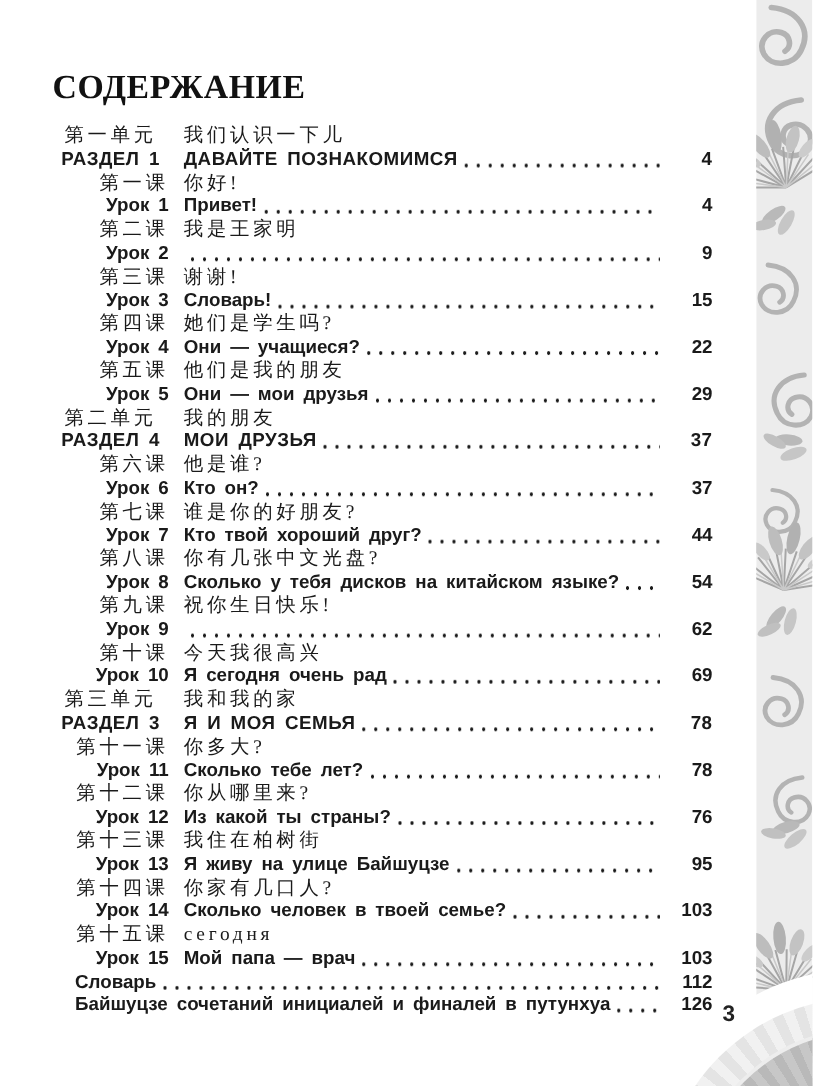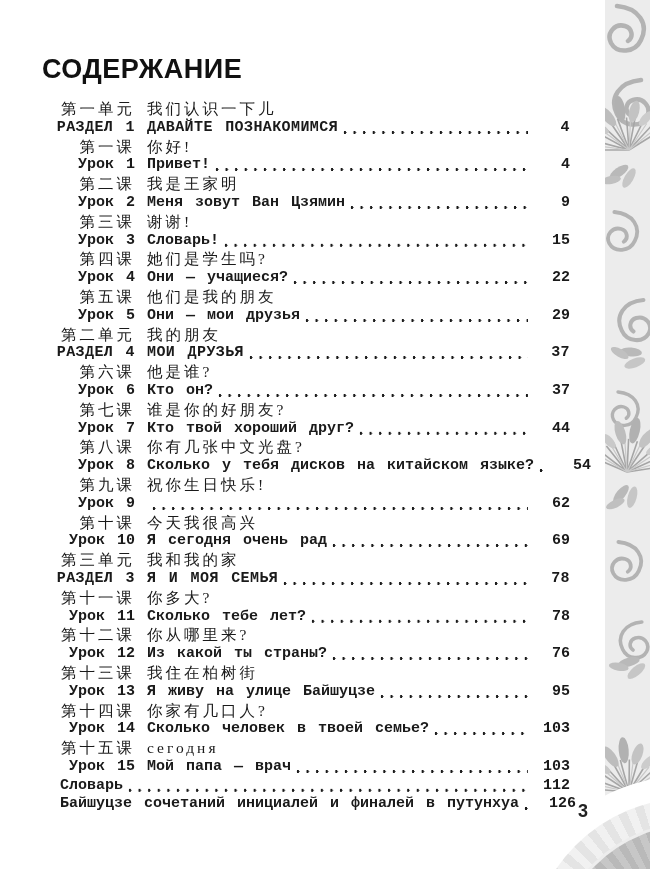--- a/index.html
+++ b/index.html
@@ -21,28 +21,28 @@
     background:repeating-conic-gradient(from 180deg at 50% 50%,
       #b9b9b9 0deg 3.2deg,#c7c7c7 3.2deg 6.4deg);}
   .corner-num{
     position:absolute;left:578px;top:801px;z-index:3;
     font-family:"Liberation Sans",sans-serif;font-weight:700;font-size:18px;color:#222;
   }
   
   .content{position:absolute;left:42px;top:54px;width:528px;z-index:3;}
   h1.contents-title{
     margin:0 0 15px 0;
-    font-family:Liberation Sans, sans-serif;
+    font-family:Liberation Serif, serif;
     font-weight:700;font-size:27px;letter-spacing:0.5px;color:#111;
   }
   .row{display:flex;height:18.8px;line-height:18.8px;white-space:nowrap;}
   .col-label{flex:0 0 93px;margin-right:12px;}
   .lesson-zh .col-label,.lesson-ru .col-label{text-align:right;}
-  .unit-zh .col-label,.unit-ru .col-label{text-align:right;}
-  .ru-text{font-family:Liberation Mono, monospace;font-weight:700;font-size:15px;word-spacing:3px;}
+  .unit-zh .col-label,.unit-ru .col-label{text-align:center;}
+  .ru-text{font-family:Liberation Sans, sans-serif;font-weight:700;font-size:15px;word-spacing:3px;}
   .unit-ru .ru-text{letter-spacing:0.4px;}
   .zh-text{font-family:"Liberation Serif",serif;font-weight:400;font-size:15.5px;letter-spacing:3px;}
   .appendix{padding-left:18px;}
   .col-title{flex:0 0 auto;}
   .dots{
     flex:1 1 auto;min-width:10px;margin:0 6px 0 5px;align-self:stretch;
     background-image:radial-gradient(circle at 2px 13.3px,#1b1b1b 1.25px,rgba(0,0,0,0) 1.55px);
     background-size:9.6px 18.8px;background-repeat:repeat-x;
   }
   .page-col{flex:0 0 36px;text-align:right;}
@@ -115,21 +115,20 @@
         <span class="col-title ru-text">Привет!</span>
         <span class="dots"></span>
         <span class="page-col ru-text">4</span>
       </div>
       <div class="row lesson-zh">
         <span class="col-label zh-text">第二课</span>
         <span class="col-title zh-text">我是王家明</span>
       </div>
       <div class="row lesson-ru">
         <span class="col-label ru-text">Урок 2</span>
-        <span class="col-title ru-text">Меня зовут Ван Цзямин</span>
         <span class="dots"></span>
         <span class="page-col ru-text">9</span>
       </div>
       <div class="row lesson-zh">
         <span class="col-label zh-text">第三课</span>
         <span class="col-title zh-text">谢谢!</span>
       </div>
       <div class="row lesson-ru">
         <span class="col-label ru-text">Урок 3</span>
         <span class="col-title ru-text">Словарь!</span>

